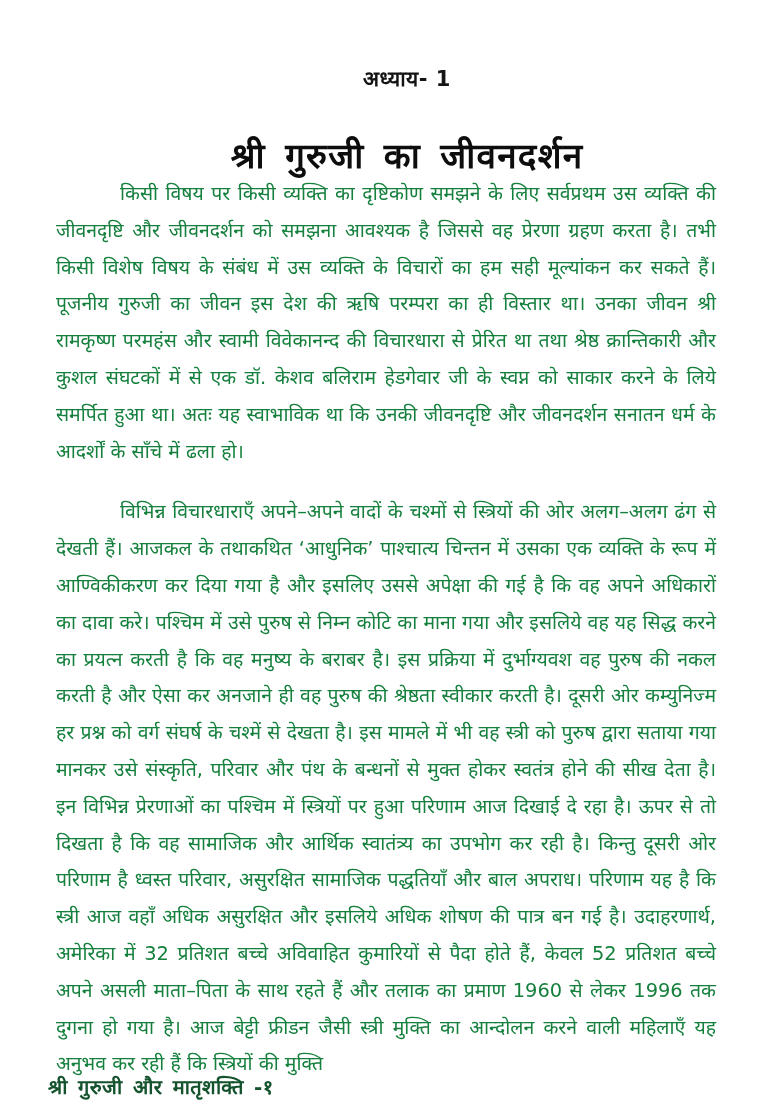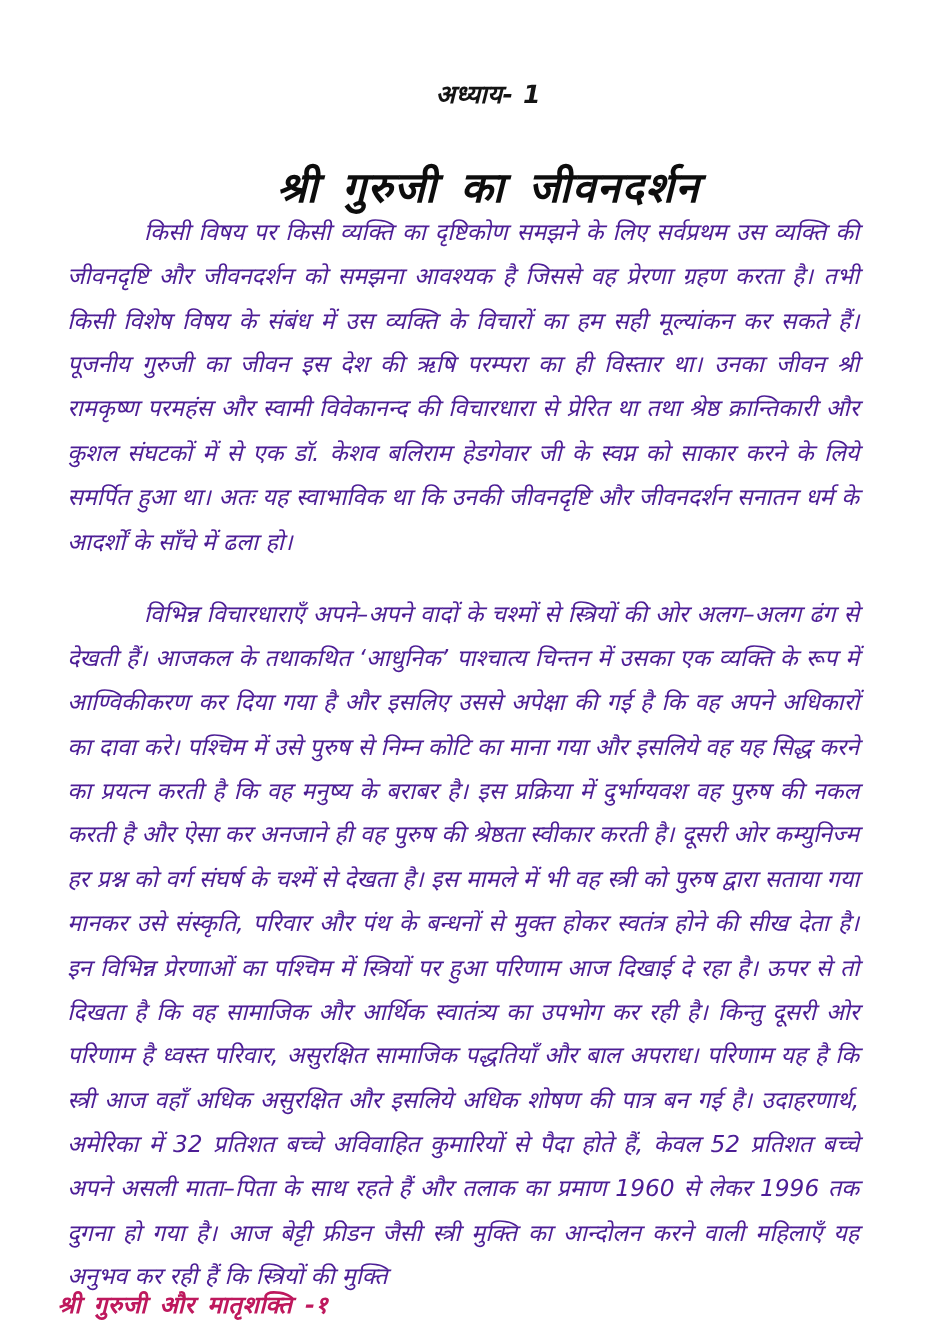--- a/index.html
+++ b/index.html
@@ -14,21 +14,20 @@
   }
 
   .page {
     position: relative;
     width: 780px;
     height: 1108px;
     margin: 0 auto;
     background: #ffffff;
     overflow: hidden;
     box-sizing: border-box;
-    font-style: italic;
   }
 
   
   .chapter-label {
     position: absolute;
     top: 64px;
     left: 0;
     right: 0;
     text-align: center;
     font-family: "DejaVu Sans", "Liberation Sans", sans-serif;
@@ -56,21 +55,21 @@
 
   
   .body-text {
     position: absolute;
     top: 176px;
     left: 56px;
     width: 660px;
     font-family: "DejaVu Sans", "Liberation Sans", sans-serif;
     font-size: 19.4px;
     line-height: 36.8px;
-    color: #4c1d95;
+    color: #15803d;
     text-align: justify;
     text-justify: inter-word;
   }
 
   .body-text p {
     margin: 0 0 0 0;
     text-indent: 64px;
     text-align: justify;
   }
 
@@ -89,21 +88,21 @@
   }
 
   
   .footer {
     position: absolute;
     left: 48px;
     bottom: 8px;
     font-family: "DejaVu Sans", "Liberation Sans", sans-serif;
     font-size: 20px;
     font-weight: 700;
-    color: #be185d;
+    color: #14532d;
     letter-spacing: 0.4px;
     word-spacing: 3px;
     white-space: nowrap;
   }
 
   
   .page, .body-text, .page-title, .chapter-label, .footer {
     -webkit-font-smoothing: antialiased;
   }
 </style>

